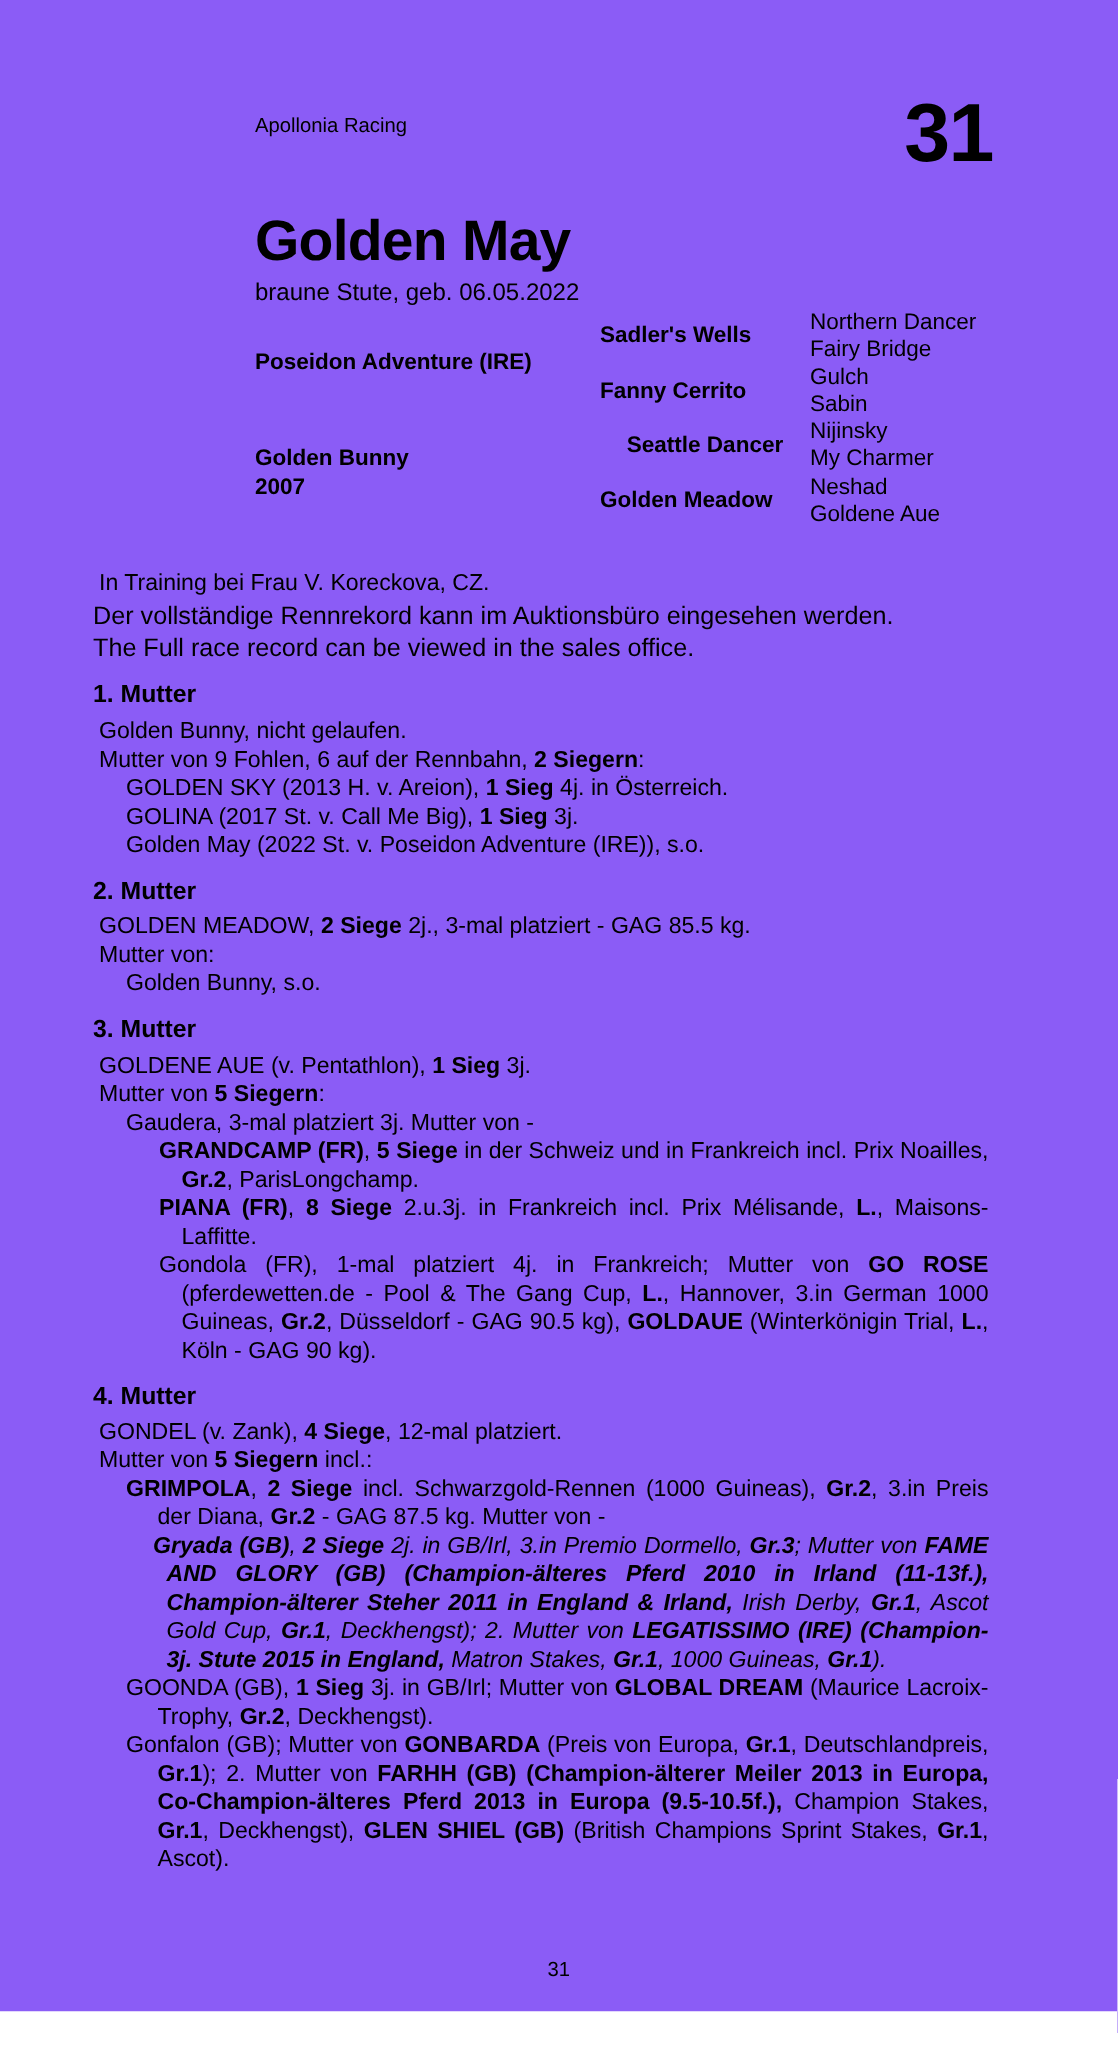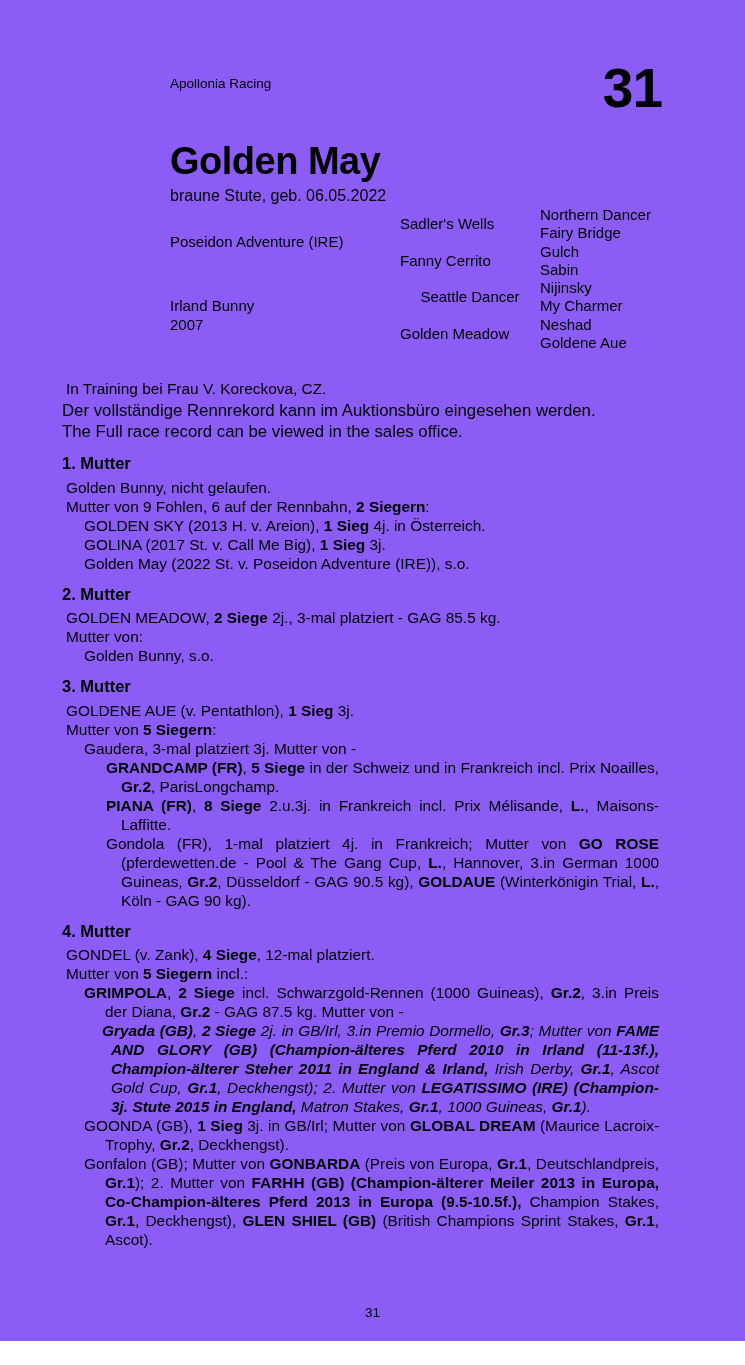--- a/index.html
+++ b/index.html
@@ -12,21 +12,21 @@
   .lot-number { position:absolute; top:61px; right:83px; font-size:55px; font-weight:bold; line-height:1; letter-spacing:-1px; }
   .horse-title { position:absolute; left:170px; top:142px; font-size:38px; font-weight:bold; line-height:1; letter-spacing:-0.5px; }
   .horse-subtitle { position:absolute; left:170px; top:186px; font-size:16px; line-height:19px; }
 
   
   .pedigree {
     position:absolute; left:170px; top:206px;
     display:grid; grid-template-columns:230px 140px 140px; grid-auto-rows:18.25px;
     font-size:15px; line-height:18.25px;
   }
-  .ped-cell { display:flex; flex-direction:column; justify-content:center; }
+  .ped-cell { display:flex; flex-direction:column; justify-content:center;font-weight:bold; }
   .g1-sire { grid-column:1; grid-row:1/5; }
   .g1-dam  { grid-column:1; grid-row:5/9; }
   .g2-1 { grid-column:2; grid-row:1/3; }
   .g2-2 { grid-column:2; grid-row:3/5; }
   .g2-3 { grid-column:2; grid-row:5/7;text-align:center; }
   .g2-4 { grid-column:2; grid-row:7/9; }
   .g3 { grid-column:3; }
 
   
   .content { position:absolute; left:62px; top:360px; width:597px; font-size:15.4px; line-height:19px;margin-top:12px; }
@@ -55,21 +55,21 @@
   <div class="lot-number">31</div>
 
   <div class="horse-title">Golden May</div>
   <div class="horse-subtitle">braune Stute, geb. 06.05.2022</div>
 
   <div class="pedigree">
     <div class="ped-cell g1-sire">
       <div>Poseidon Adventure (IRE)</div>
     </div>
     <div class="ped-cell g1-dam">
-      <div>Irland Bunny</div>
+      <div>Golden Bunny</div>
       <div>2007</div>
     </div>
     <div class="ped-cell g2-1">Sadler's Wells</div>
     <div class="ped-cell g2-2">Fanny Cerrito</div>
     <div class="ped-cell g2-3">Seattle Dancer</div>
     <div class="ped-cell g2-4">Golden Meadow</div>
     <div class="g3" style="grid-row:1">Northern Dancer</div>
     <div class="g3" style="grid-row:2">Fairy Bridge</div>
     <div class="g3" style="grid-row:3">Gulch</div>
     <div class="g3" style="grid-row:4">Sabin</div>

